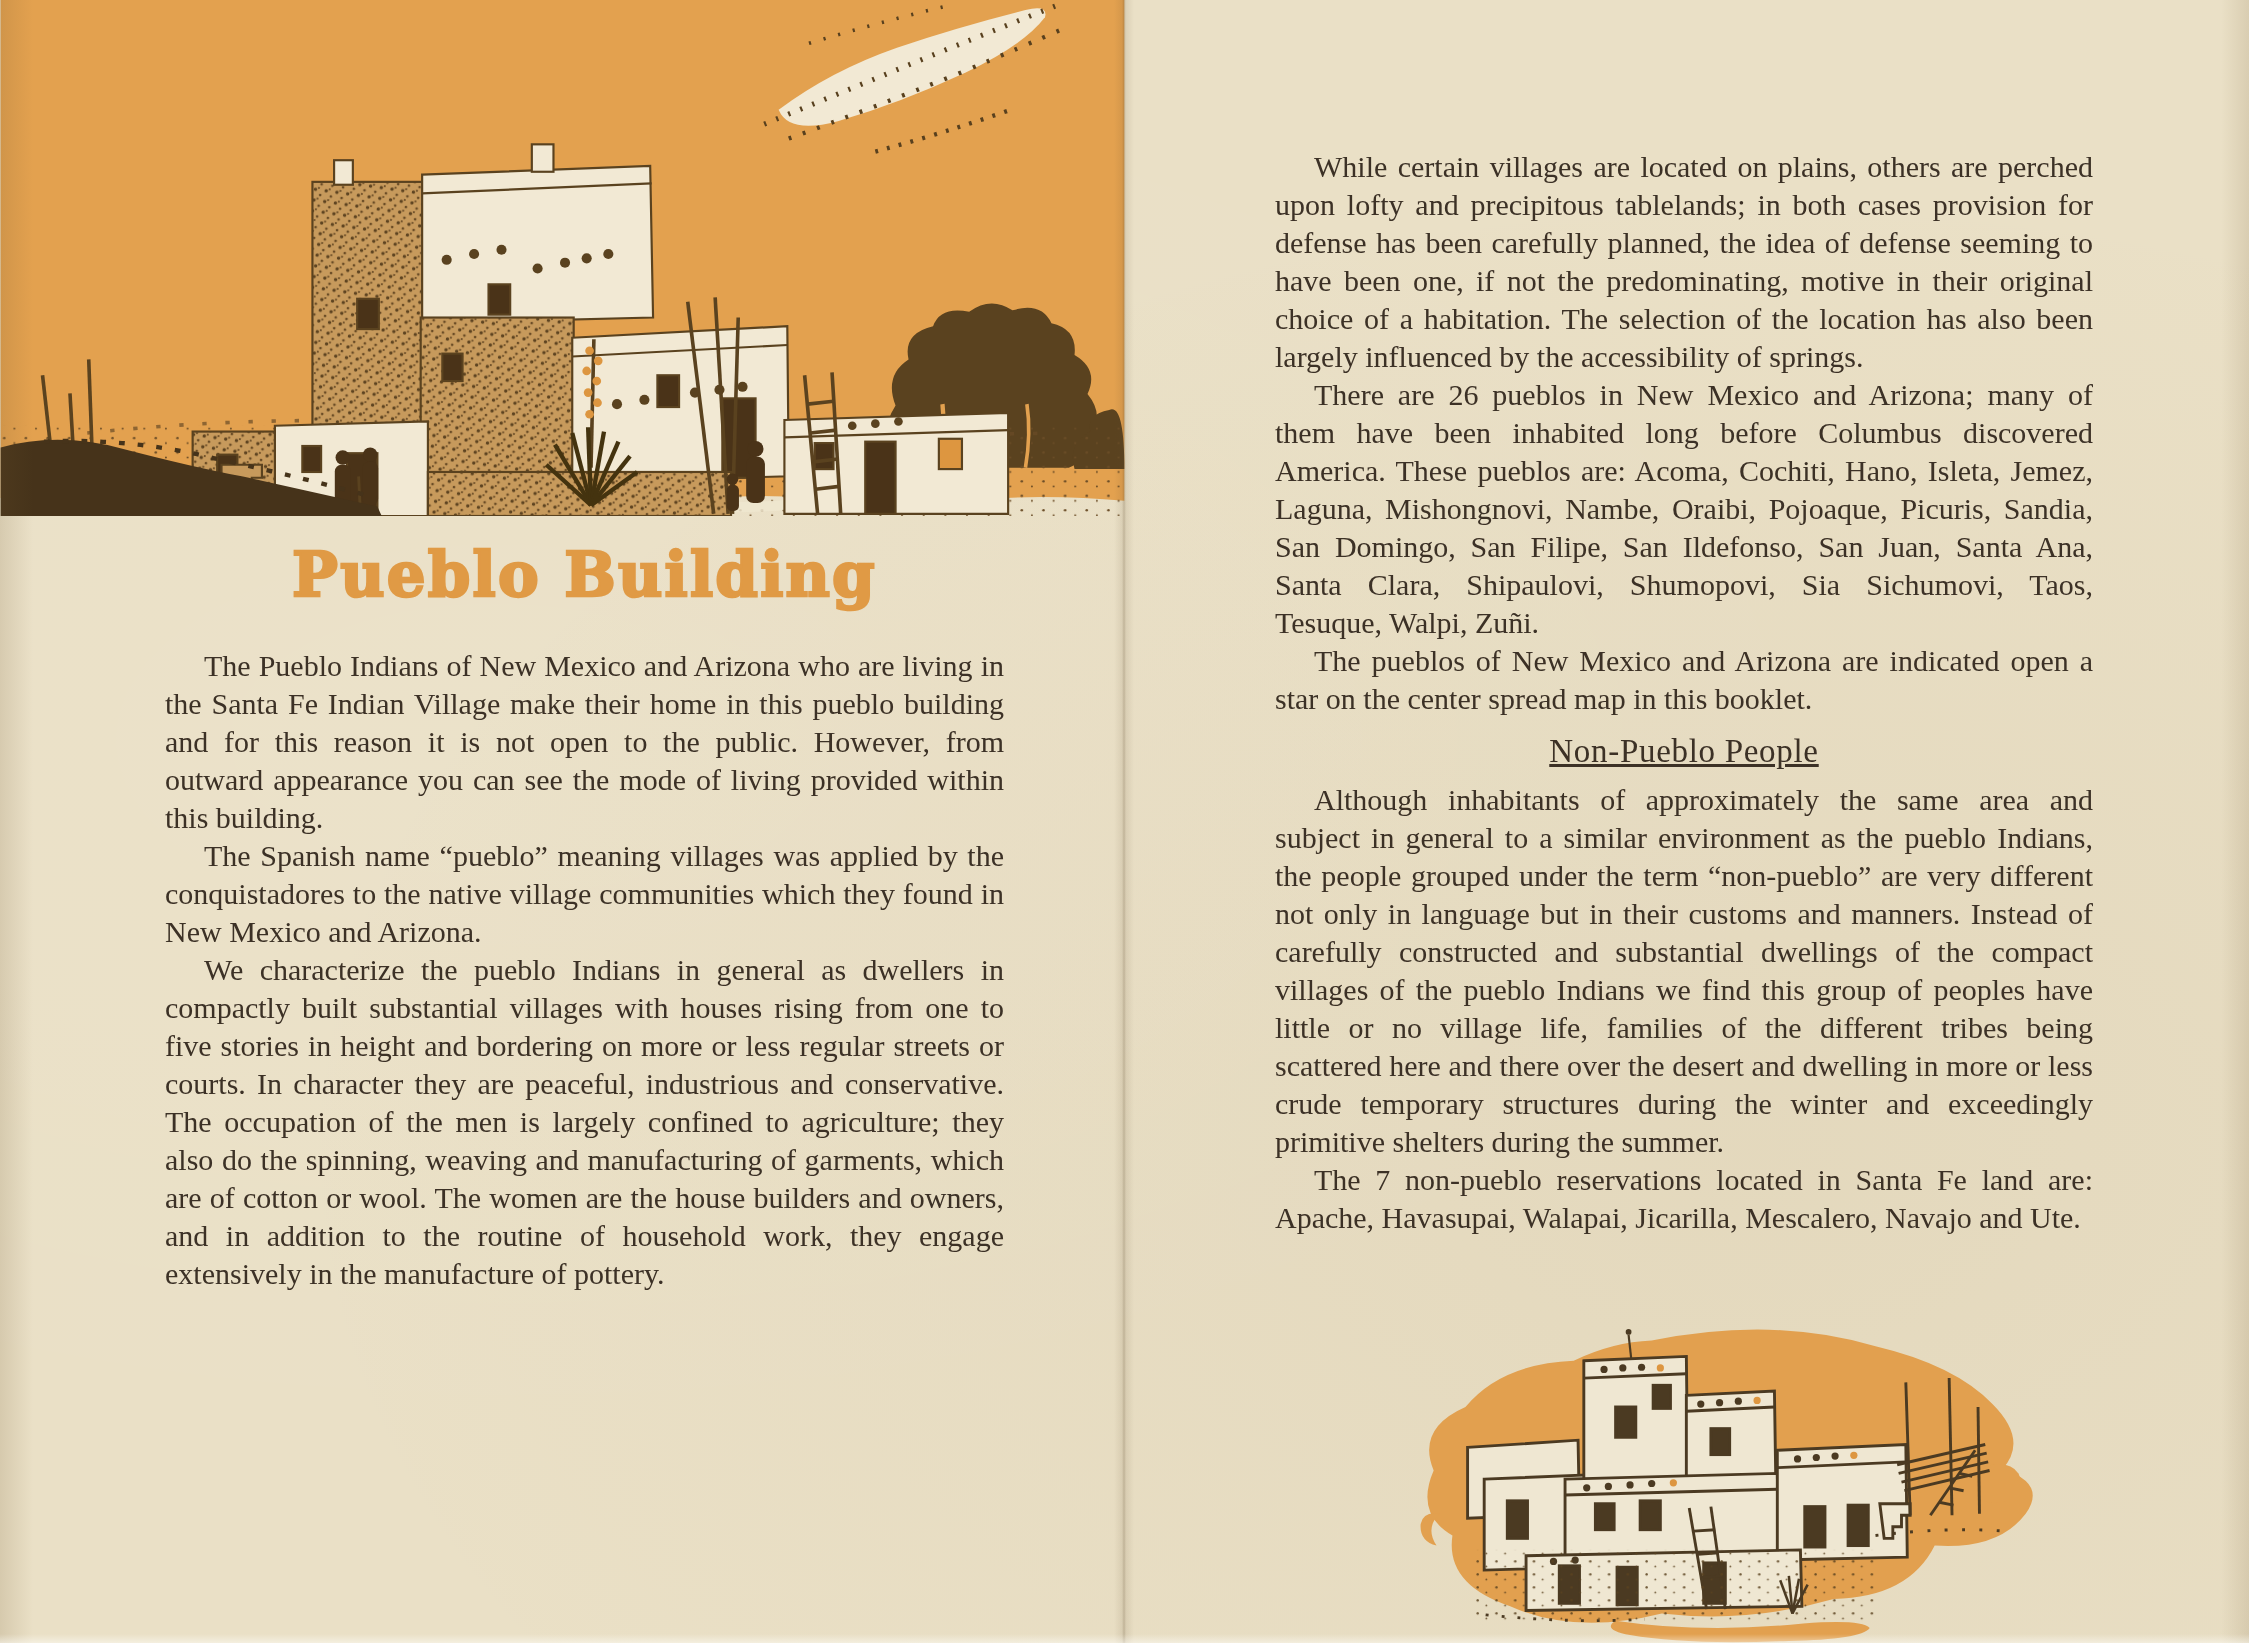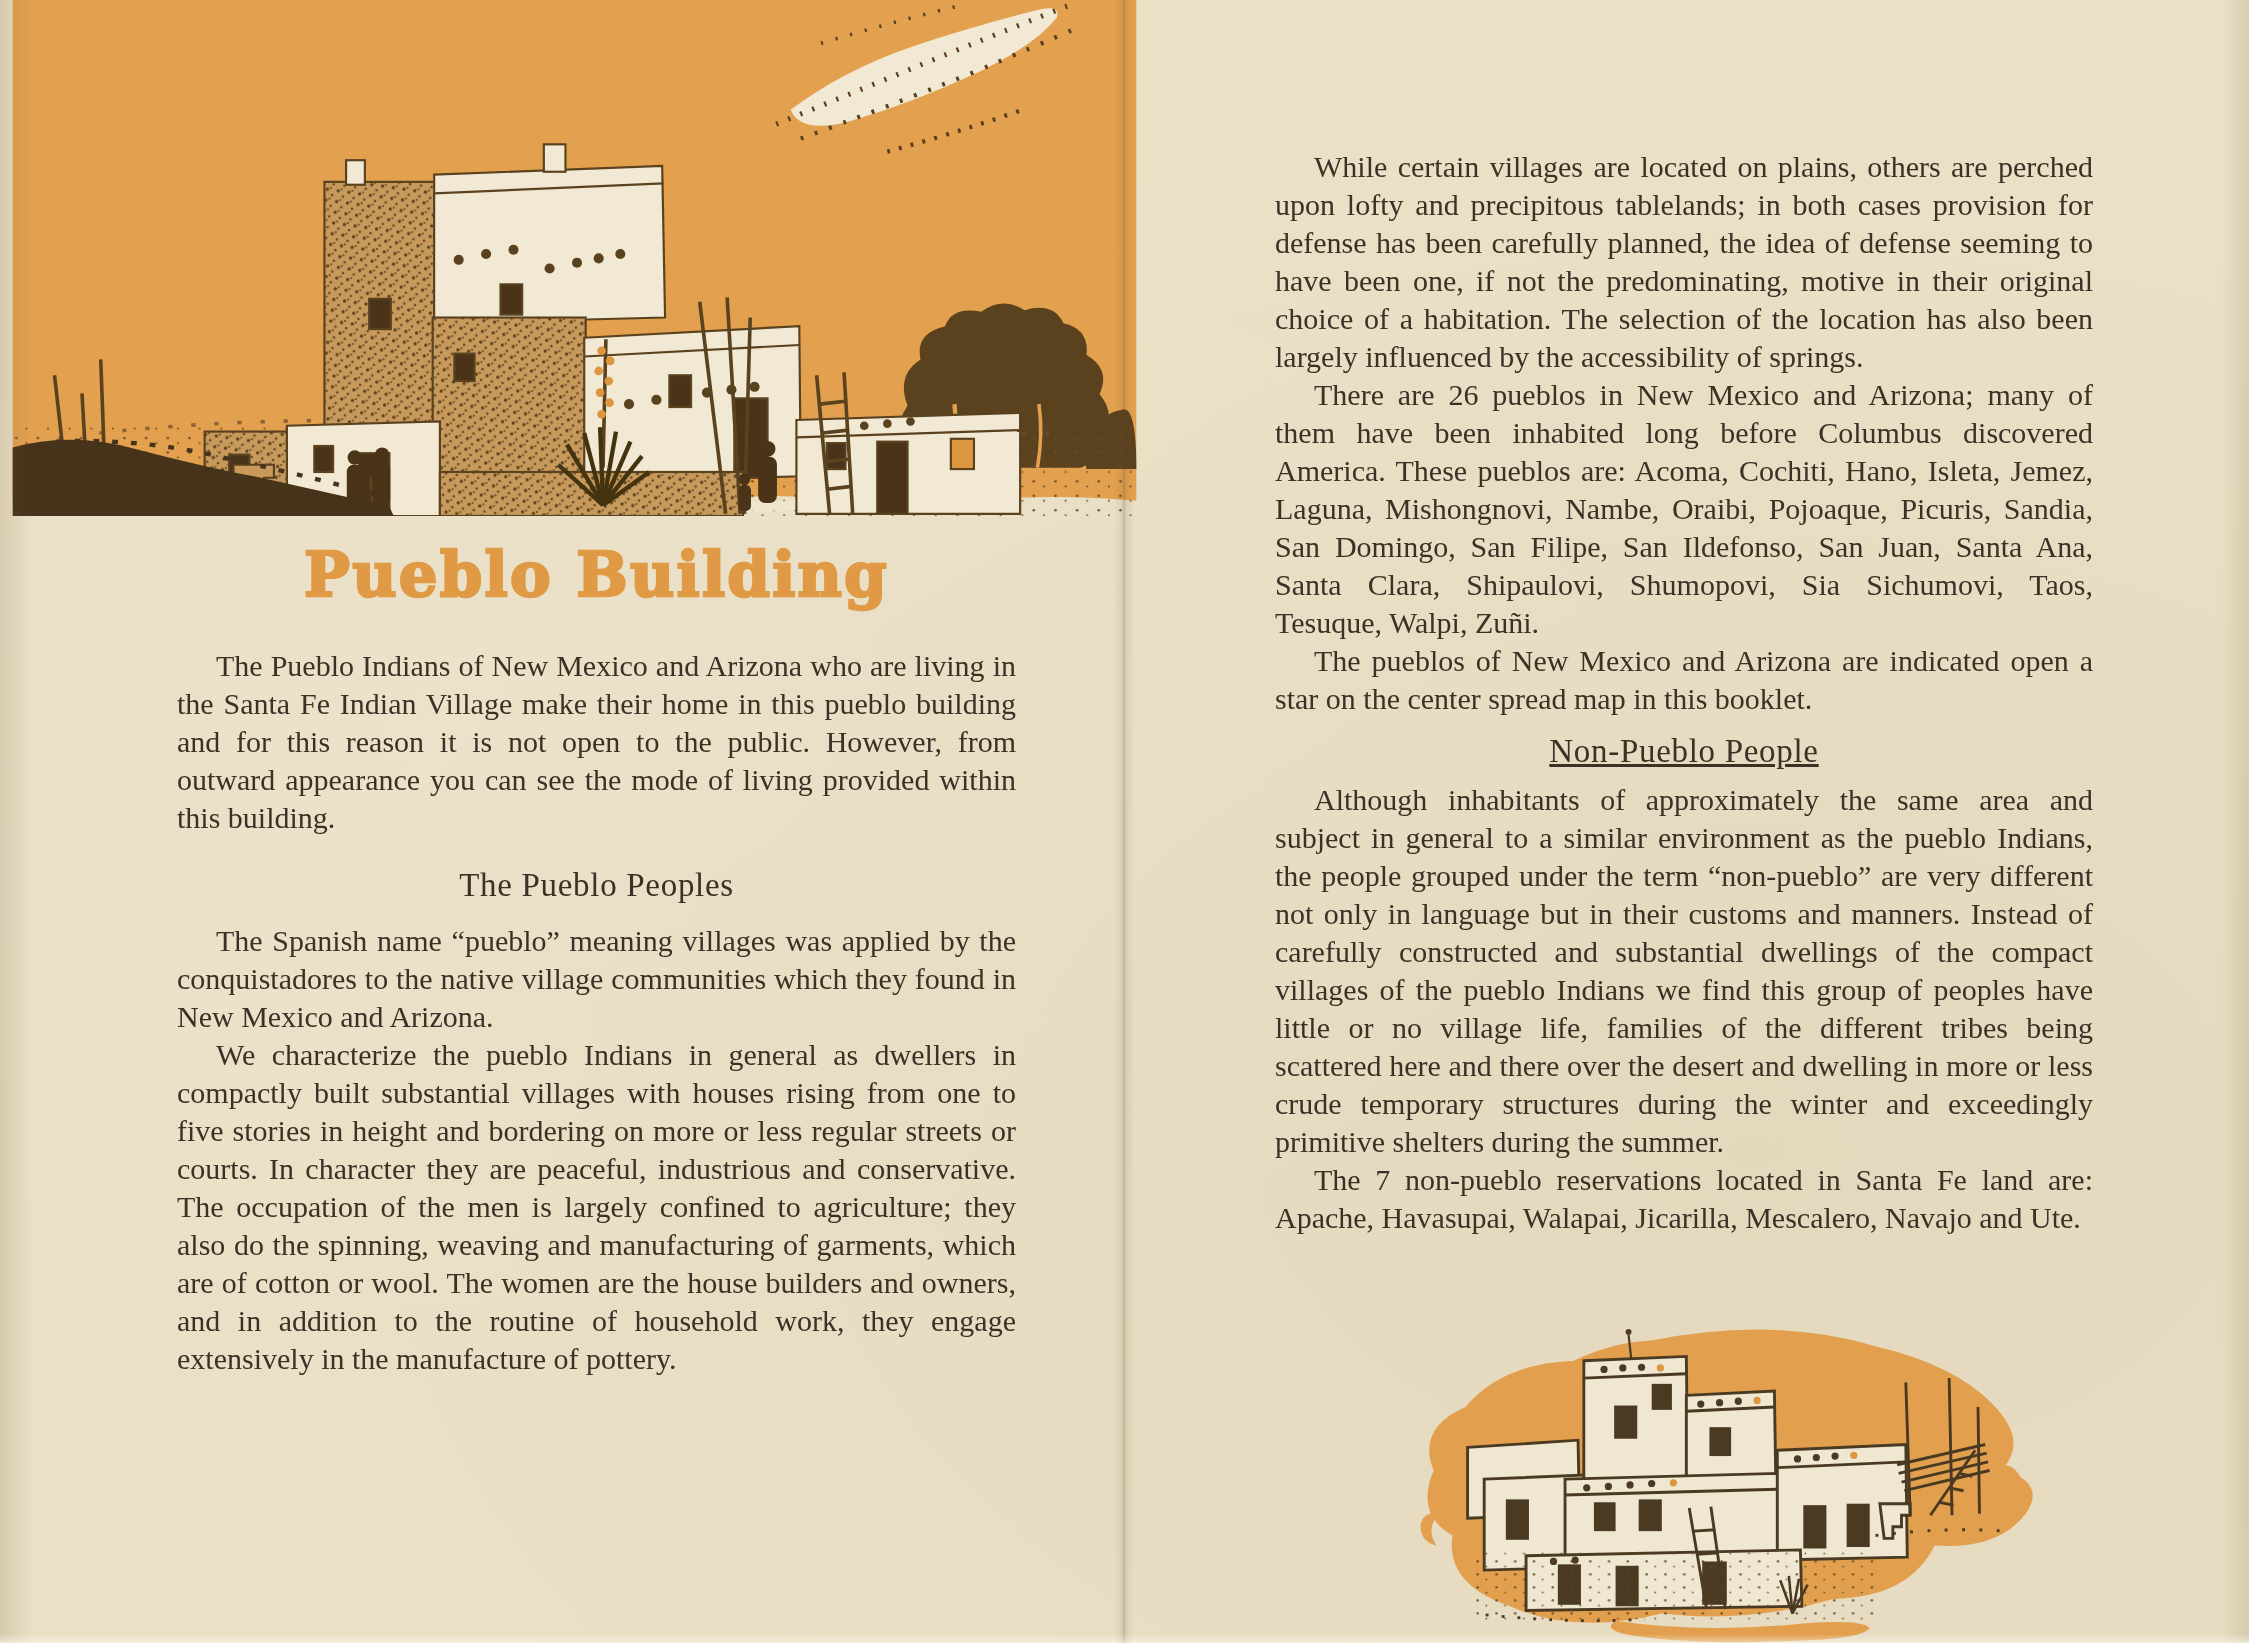--- a/index.html
+++ b/index.html
@@ -23,21 +23,21 @@
       rgba(90,70,40,0.28) 50%, rgba(90,70,40,0.10) 60%, rgba(90,70,40,0) 100%);
   }
   .edge-left{position:absolute;left:0;top:0;width:33px;height:1644px;
     background:linear-gradient(90deg, rgba(110,85,45,0.16), rgba(110,85,45,0) 100%);}
   .edge-right{position:absolute;right:0;top:0;width:29px;height:1644px;
     background:linear-gradient(270deg, rgba(110,85,45,0.14), rgba(110,85,45,0) 100%);}
   .edge-bottom{position:absolute;left:0;bottom:0;width:2250px;height:10px;
     background:linear-gradient(0deg, rgba(255,255,250,0.55), rgba(255,255,250,0) 100%);}
 
   .page{position:absolute;top:0;height:1164px;}
-  .page.left{left:12px;width:1125px;}
+  .page.left{left:0;width:1125px;}
   .page.right{left:1125px;width:1125px;}
 
   .illus-top{position:absolute;left:0;top:0;width:1125px;height:516px;}
   .illus-top svg{display:block;}
 
   .lcol{position:absolute;left:165px;top:536px;width:839px;}
   .rcol{position:absolute;left:150px;top:148px;width:818px;}
 
   .title{
     margin:0 0 33px 0;
@@ -220,21 +220,20 @@
         </g>
 
         <path d="M0,620 Q80,598 170,622 Q262,646 334,660 Q424,680 522,702 L528,715 L0,715 Z" fill="#46331a"></path>
         <path d="M60,612 Q180,606 300,636 Q420,662 520,690" stroke="#46331a" stroke-width="6" fill="none" stroke-dasharray="8 18"></path>
       </svg>
     </div>
 
     <div class="lcol">
       <h1 class="title">Pueblo Building</h1>
       <p class="body indent">The Pueblo Indians of New Mexico and Arizona who are living in the Santa Fe Indian Village make their home in this pueblo building and for this reason it is not open to the public. However, from outward appearance you can see the mode of living provided within this building.</p>
-      <h2 class="heading">The Pueblo Peoples</h2>
       <p class="body indent">The Spanish name “pueblo” meaning villages was applied by the conquistadores to the native village communities which they found in New Mexico and Arizona.</p>
       <p class="body indent">We characterize the pueblo Indians in general as dwellers in compactly built substantial villages with houses rising from one to five stories in height and bordering on more or less regular streets or courts. In character they are peaceful, industrious and conservative. The occupation of the men is largely confined to agriculture; they also do the spinning, weaving and manufacturing of garments, which are of cotton or wool. The women are the house builders and owners, and in addition to the routine of household work, they engage extensively in the manufacture of pottery.</p>
     </div>
   </section>
 
   <section class="page right">
 
     <div class="rcol">
       <p class="body indent">While certain villages are located on plains, others are perched upon lofty and precipitous tablelands; in both cases provision for defense has been carefully planned, the idea of defense seeming to have been one, if not the predominating, motive in their original choice of a habitation. The selection of the location has also been largely influenced by the accessibility of springs.</p>
       <p class="body indent">There are 26 pueblos in New Mexico and Arizona; many of them have been inhabited long before Columbus discovered America. These pueblos are: Acoma, Cochiti, Hano, Isleta, Jemez, Laguna, Mishongnovi, Nambe, Oraibi, Pojoaque, Picuris, Sandia, San Domingo, San Filipe, San Ildefonso, San Juan, Santa Ana, Santa Clara, Shipaulovi, Shumopovi, Sia Sichumovi, Taos, Tesuque, Walpi, Zuñi.</p>

